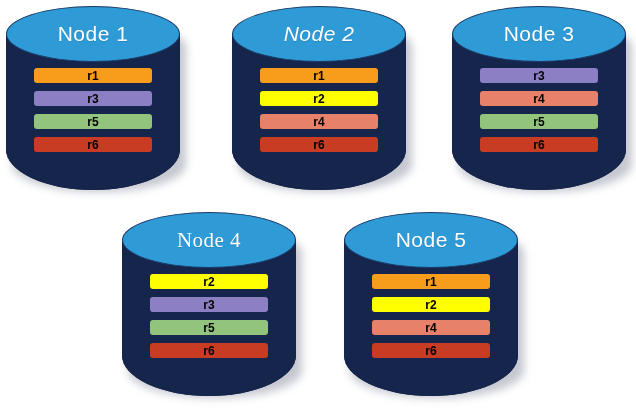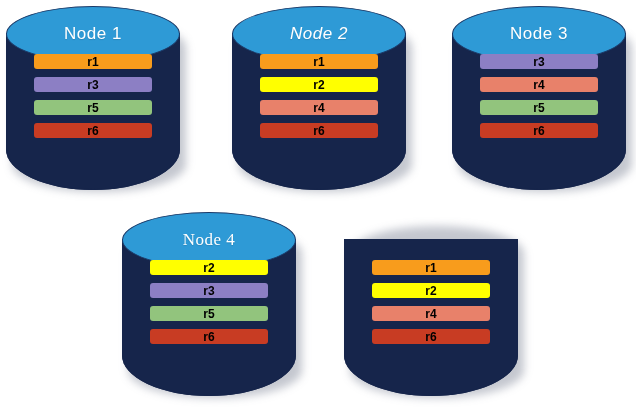--- a/index.html
+++ b/index.html
@@ -65,32 +65,32 @@
     border: 1.5px solid #1c3a68;
     box-sizing: border-box;
     z-index: 3;
     display: flex;
     align-items: center;
     justify-content: center;
   }
 
   .node-label {
     color: #ffffff;
-    font-size: 17px;
+    font-size: 21px;
     letter-spacing: 0.5px;
     white-space: nowrap;
     font-family: "Liberation Sans", sans-serif;
     text-shadow: 0 1px 1px rgba(0,0,0,0.12);
   }
 
   
   .replicas {
     position: absolute;
     left: 0;
-    top: 48px;
+    top: 62px;
     width: 174px;
     z-index: 4;
     display: flex;
     flex-direction: column;
     align-items: center;
     gap: 8px;
   }
 
   .replica-bar {
     width: 118px;
@@ -194,20 +194,23 @@
           <span class="replica-label" style="color: rgb(0, 0, 0);">r5</span>
         </div>
         <div class="replica-bar" style="background: rgb(200, 60, 35);">
           <span class="replica-label" style="color: rgb(0, 0, 0);">r6</span>
         </div>
       </div>
     </div>
     <div class="node" style="left: 344px; top: 212px;">
       <div class="cyl-shadow"></div>
       <div class="cyl-body" style="background: rgb(22, 37, 75);"></div>
+      <div class="cyl-top" style="background: rgb(46, 154, 214); border-color: rgb(28, 58, 104);">
+        <div class="node-label" style="color: rgb(255, 255, 255);">Node  5</div>
+      </div>
       <div class="replicas">
         <div class="replica-bar" style="background: rgb(248, 156, 28);">
           <span class="replica-label" style="color: rgb(0, 0, 0);">r1</span>
         </div>
         <div class="replica-bar" style="background: rgb(255, 255, 0);">
           <span class="replica-label" style="color: rgb(0, 0, 0);">r2</span>
         </div>
         <div class="replica-bar" style="background: rgb(232, 129, 106);">
           <span class="replica-label" style="color: rgb(0, 0, 0);">r4</span>
         </div>

